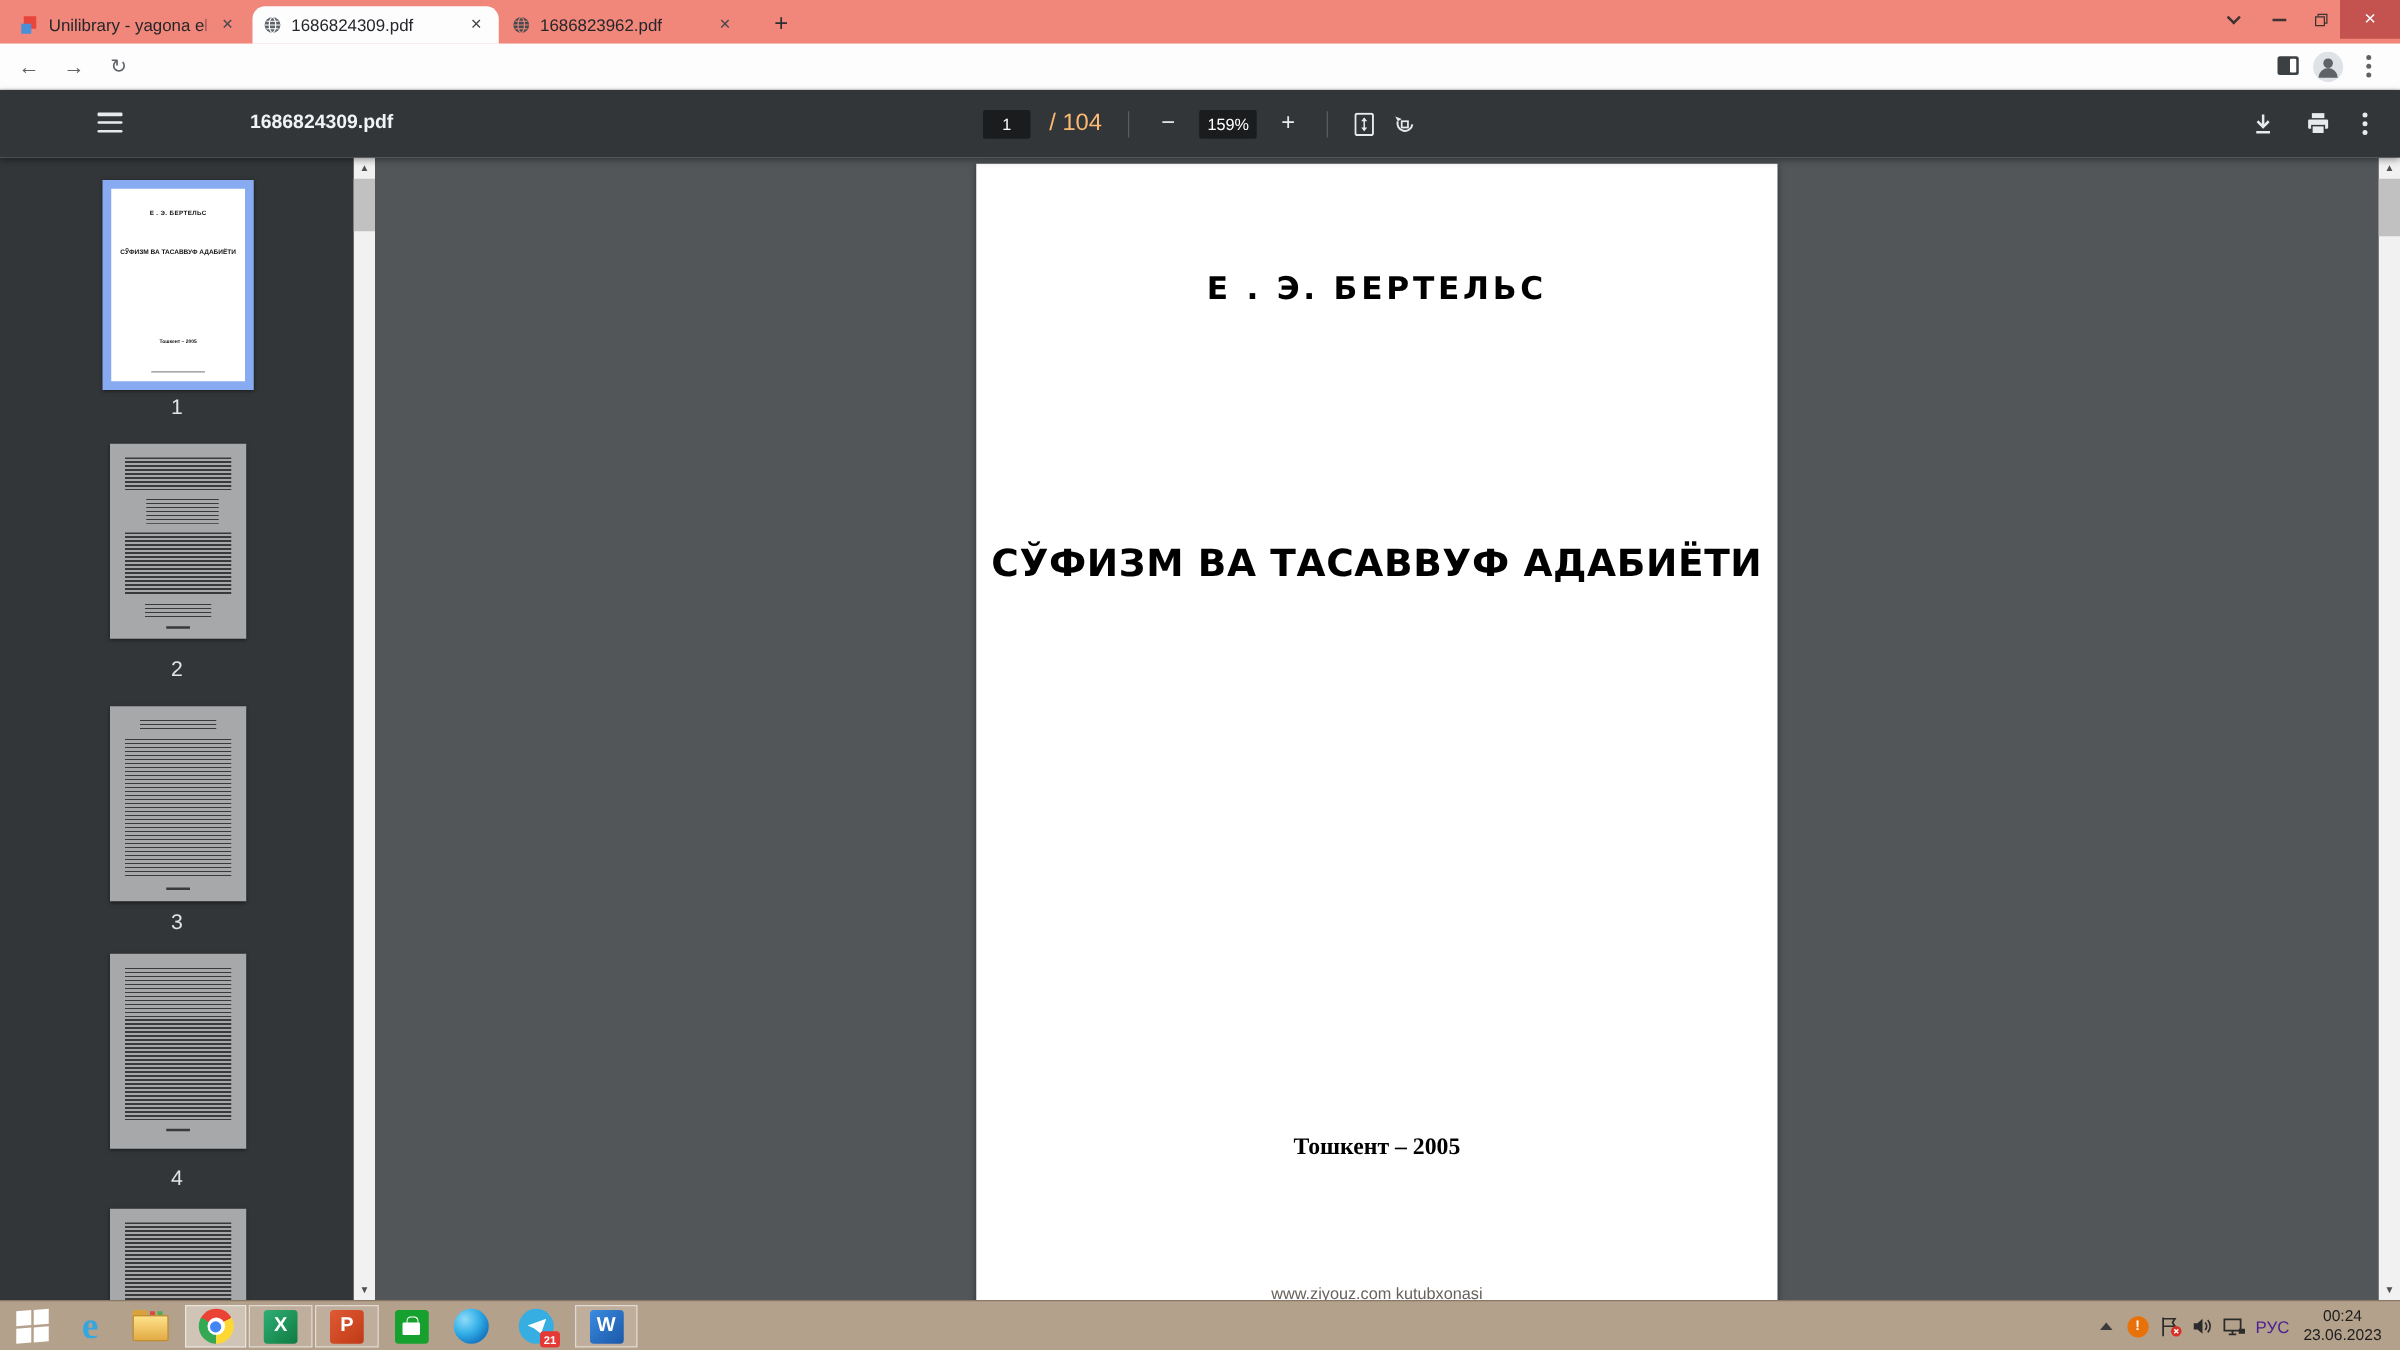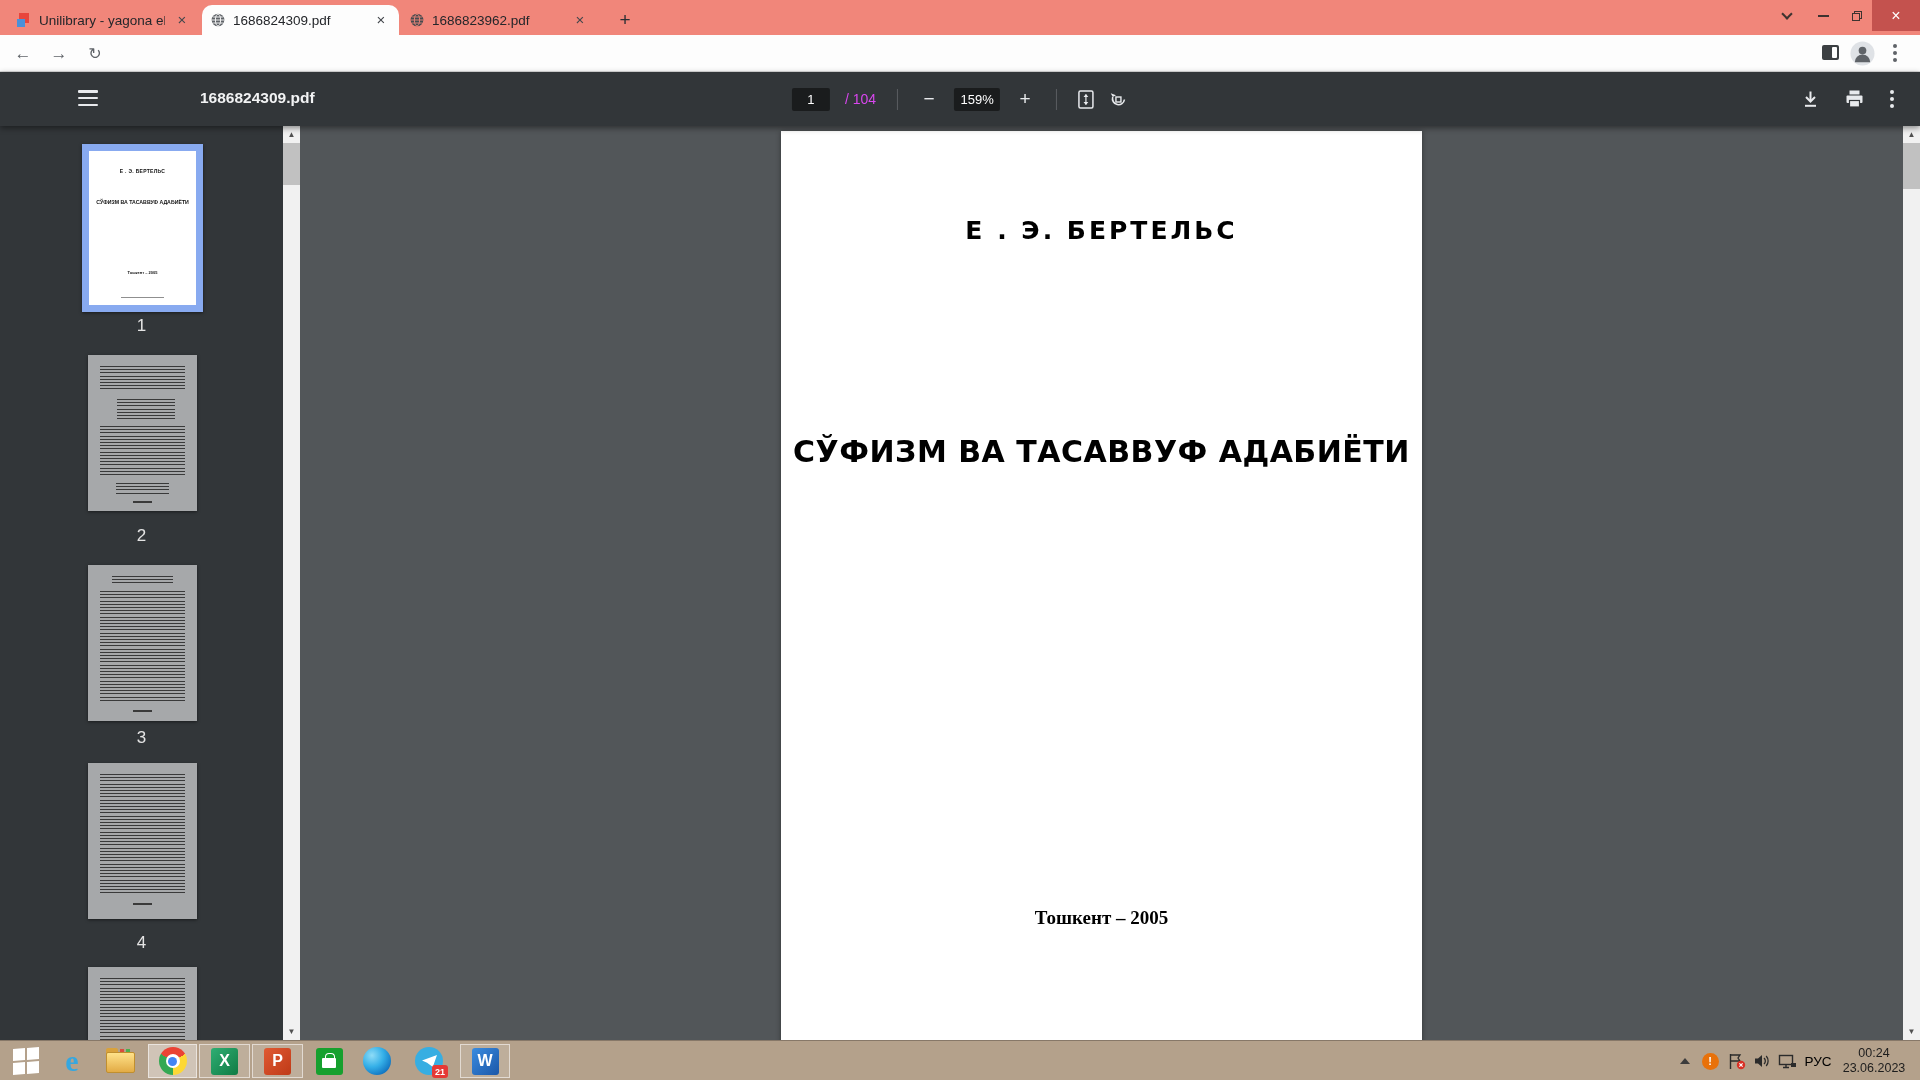--- a/index.html
+++ b/index.html
@@ -40,21 +40,21 @@
 .menu-dots{position:absolute;left:1893px;top:9px;width:4px;height:4px;background:#5f6368;border-radius:50%;box-shadow:0 7px 0 #5f6368,0 14px 0 #5f6368}
 .avatar-wrap{position:absolute;left:1850px;top:6px}
 
 
 .pdf-toolbar{position:absolute;left:0;top:72px;width:100%;height:54px;background:#323639;box-shadow:0 2px 6px rgba(0,0,0,.45);z-index:5;color:#e8eaed}
 .hamburger{position:absolute;left:78px;top:18px;width:20px;height:16px;display:flex;flex-direction:column;justify-content:space-between}
 .hamburger i{display:block;height:2.5px;background:#e8eaed;border-radius:1px}
 .pdf-filename{position:absolute;left:200px;top:17px;font-size:15.5px;font-weight:bold;color:#f2f3f4}
 .pdf-center{position:absolute;left:50%;top:0;height:54px;transform:translateX(-50%);display:flex;align-items:center;gap:15px}
 .page-input{width:38px;height:23px;background:rgba(0,0,0,.48);border:none;border-radius:2px;color:#fff;font-size:13px;text-align:center;font-family:"Liberation Sans",sans-serif}
-.page-count{font-size:14px;color:#d946ef}
+.page-count{font-size:19px;color:#fdba74}
 .vsep{width:1px;height:21px;background:#5b5e61;margin:0 6px}
 .zbtn{font-size:19px;color:#e8eaed;width:20px;text-align:center}
 .zoom-box{width:46px;height:23px;background:rgba(0,0,0,.48);border-radius:2px;color:#fff;font-size:13px;display:flex;align-items:center;justify-content:center}
 .pdf-right{position:absolute;right:26px;top:0;height:54px;display:flex;align-items:center;gap:26px}
 
 
 .content{position:absolute;left:0;top:126px;right:0;bottom:40px;overflow:hidden;background:#525659}
 .thumb-panel{position:absolute;left:0;top:0;width:283px;height:100%;background:#323639;overflow:hidden}
 .scrollbar{position:absolute;top:0;width:17px;height:100%;background:#f1f1f1}
 .sb-side{left:283px}.sb-main{right:0}
@@ -108,21 +108,21 @@
 .ic-word{background:linear-gradient(135deg,#3a8ce0,#1b57a8)}
 .ic-store{position:relative;background:#16a02e}
 .ic-store .bag{position:relative;width:14px;height:10px;background:#fff;border-radius:1px;margin-top:3px}
 .ic-store .bag::before{content:"";position:absolute;left:3px;top:-5px;width:8px;height:6px;border:1.5px solid #fff;border-bottom:none;border-radius:4px 4px 0 0}
 .ic-edge{width:28px;height:28px;border-radius:50%;background:radial-gradient(circle at 32% 30%,#8fdcf7,#35b0e8 42%,#1479c4 75%,#0b59a4)}
 .ic-tg{position:relative;width:28px;height:28px;border-radius:50%;background:#37aee2}
 .ic-tg .plane{position:absolute;left:7px;top:8px;width:15px;height:12px;background:#fff;clip-path:polygon(0 45%,100% 0,72% 100%,34% 64%)}
 .badge{position:absolute;right:-5px;bottom:-3px;min-width:16px;height:13px;background:#e53935;color:#fff;font-size:9px;font-weight:bold;border-radius:3px;display:flex;align-items:center;justify-content:center;padding:0 2px}
 .tray-chev{width:0;height:0;border-left:5px solid transparent;border-right:5px solid transparent;border-bottom:6px solid #3c3c3c}
 .tray-alert{width:17px;height:17px;border-radius:50%;background:#e8710a;color:#fff;font-size:11px;font-weight:bold;display:flex;align-items:center;justify-content:center}
-.tray-lang{font-size:13.5px;color:#000000}
+.tray-lang{font-size:13.5px;color:#4c1d95}
 .tray-clock{font-size:12.5px;color:#1d1d1d;text-align:center;line-height:15px}
 </style>
 </head>
 <body>
 
 <div class="screen">
 
   <div class="tabstrip">
     <div class="tab" style="left:8px;width:192px">
       <span class="favicon-uni">
@@ -270,20 +270,21 @@
       <div class="sb-arrow sb-up">▲</div>
       <div class="sb-thumb" style="top:17px;height:42px"></div>
       <div class="sb-arrow sb-down">▼</div>
     </div>
 
     <div class="viewer">
       <div class="page">
         <div class="doc-author">Е . Э. БЕРТЕЛЬС</div>
         <div class="doc-title">СЎФИЗМ ВА ТАСАВВУФ АДАБИЁТИ</div>
         <div class="doc-imprint">Тошкент – 2005</div>
+        <div class="doc-footer">www.ziyouz.com kutubxonasi</div>
       </div>
     </div>
 
     <div class="scrollbar sb-main">
       <div class="sb-arrow sb-up">▲</div>
       <div class="sb-thumb" style="top:17px;height:46px"></div>
       <div class="sb-arrow sb-down">▼</div>
     </div>
   </div>
 

